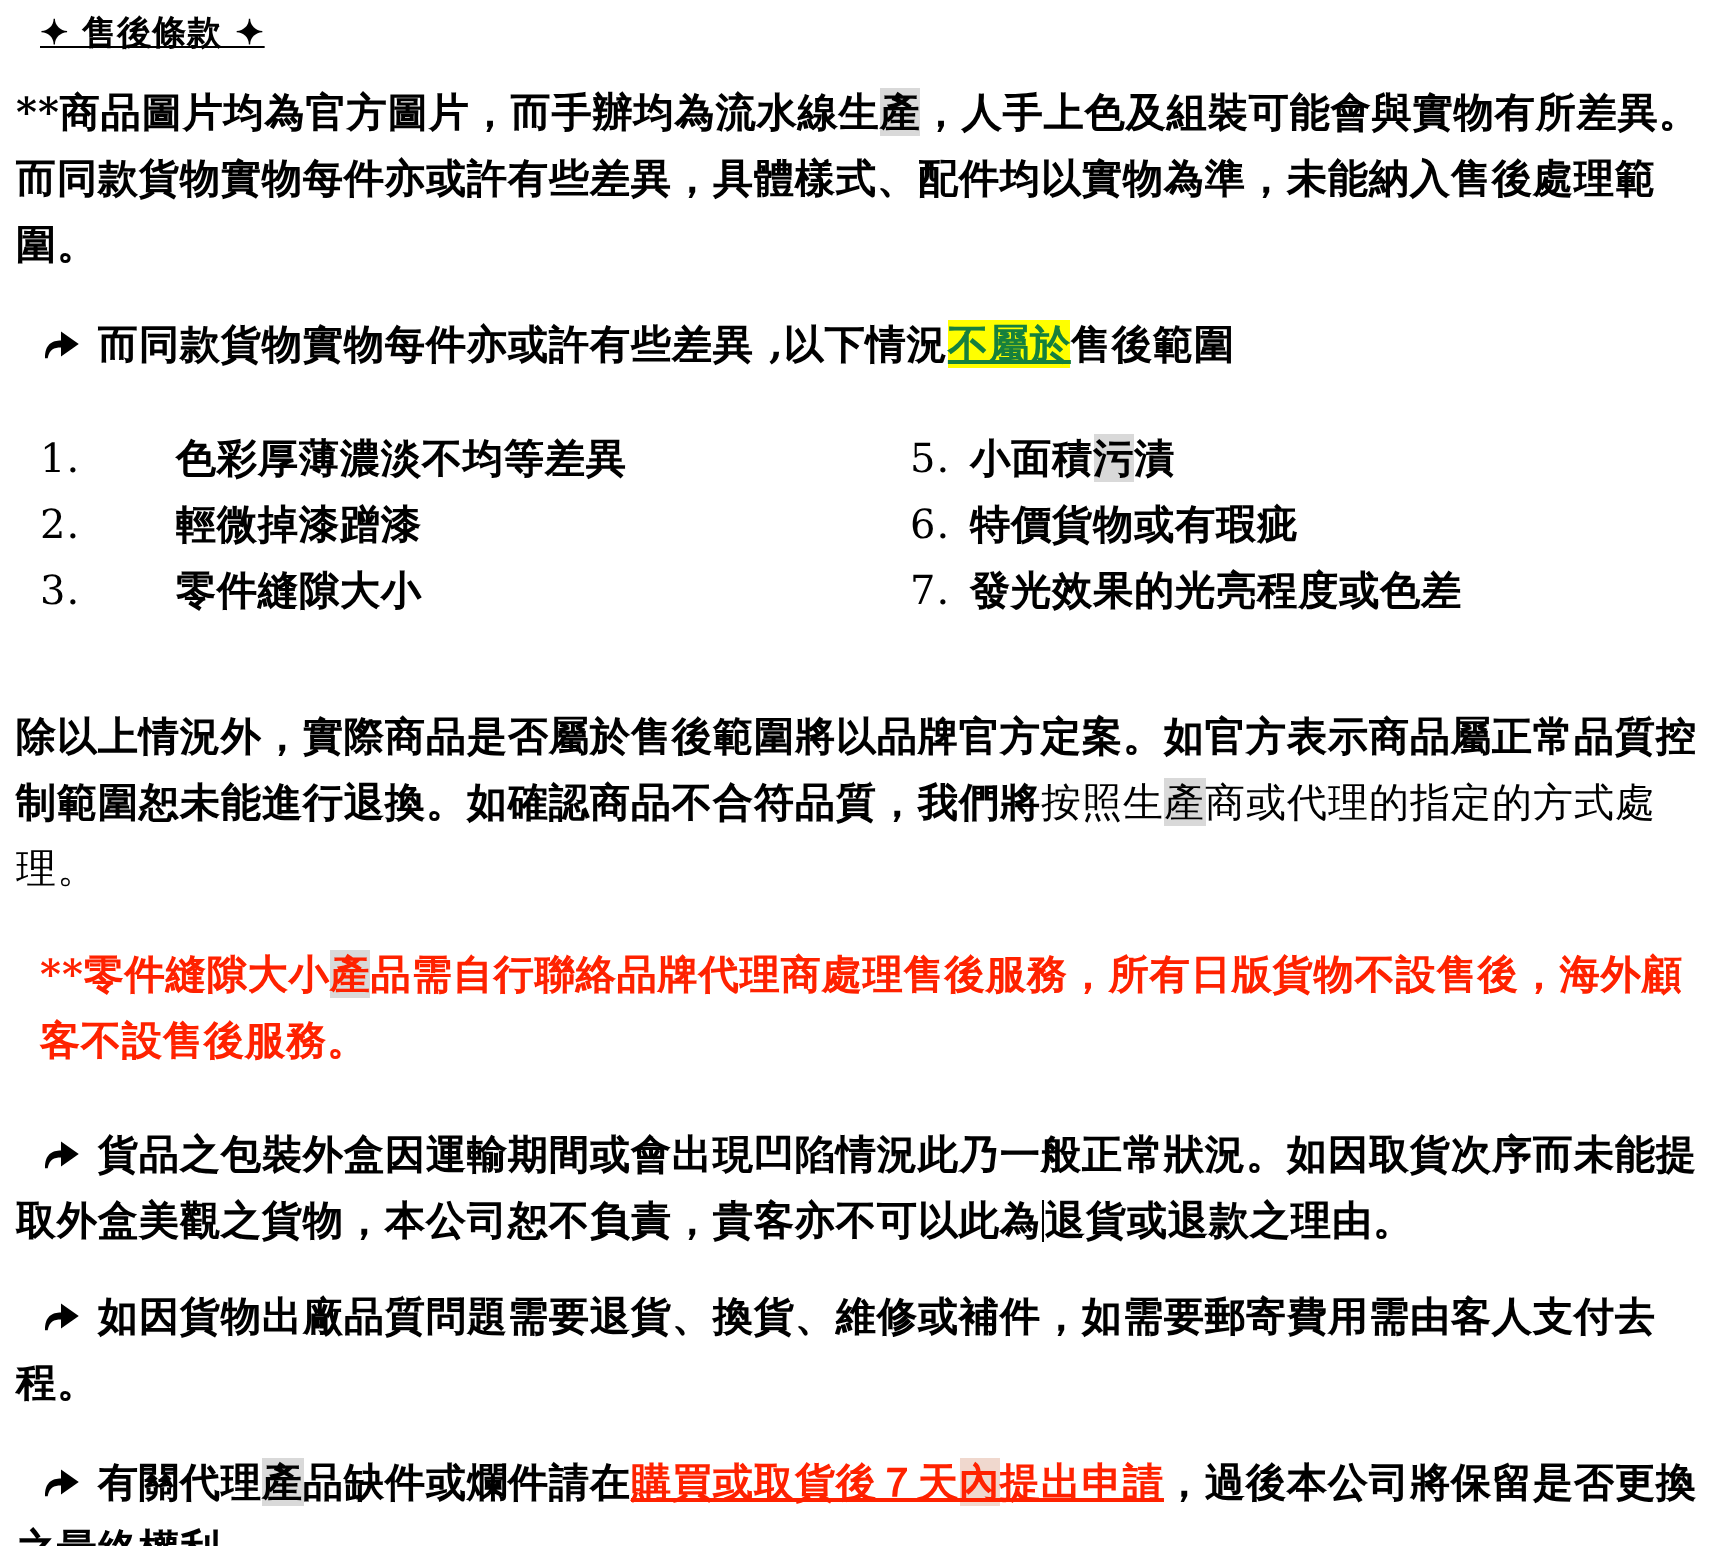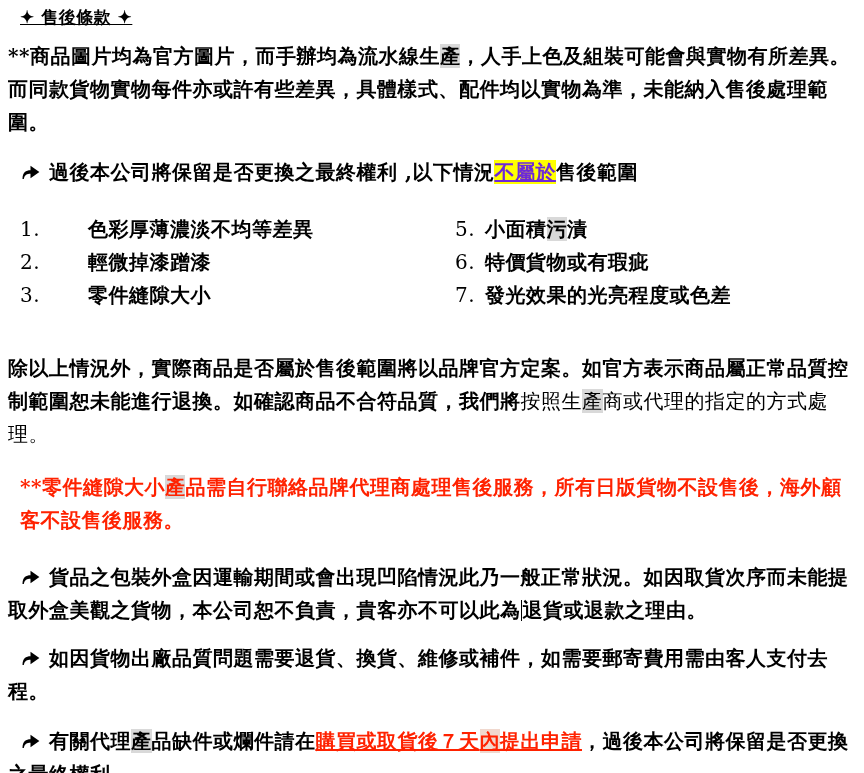--- a/index.html
+++ b/index.html
@@ -26,21 +26,21 @@
   .lrow { display: flex; line-height: 33px; font-size: 20px; font-weight: bold; letter-spacing: 0.5px; }
   .lcell { width: 435px; }
   .lnum { display: inline-block; width: 68px; font-weight: normal; }
   .rnum { display: inline-block; margin-right: 10px; font-weight: normal; }
   .p-decision { margin: 40px 0 0 8px; width: 850px; }
   .p-red { margin: 20px 0 0 20px; width: 824px; color: #ff2200; }
   .n2 { margin-top: 15px; }
   .n3 { margin-top: 24px; }
   .n4 { margin-top: 17px; }
   .sub { background: #d9d9d9; }
-  .hl { color: #6d28d9; background: #ffff00; text-decoration: underline; }
+  .hl { color: #15803d; background: #ffff00; text-decoration: underline; }
   .redlink { color: #ff2200; text-decoration: underline; font-weight: bold; cursor: pointer; }
   .redlink .sub { background: #f0d8ce; }
   .normal { font-weight: normal; }
   .arrow { display: inline-block; width: 21px; height: 16px; margin-right: 8px; vertical-align: -1px; }
   .arrow svg { display: block; width: 21px; height: 16px; }
   .caret {
     display: inline-block; width: 0; height: 21px;
     border-left: 1px solid #000; vertical-align: -4px; margin: 0 1px 0 0;
   }
 </style>
@@ -48,21 +48,21 @@
 <body>
 
 <div class="doc">
 
   <p class="title"><span class="u">✦ 售後條款 ✦</span></p>
 
   <p class="p-intro"><span>**商品圖片均為官方圖片，而手辦均為流水線生</span><span class="sub">產</span><span>，人手上色及組裝可能會與實物有所差異。而同款貨物實物每件亦或許有些差異，具體樣式、配件均以實物為準，未能納入售後處理範圍。</span></p>
 
   <p class="p-notice n1"><span class="arrow"><svg viewBox="0 0 22 18" xmlns="http://www.w3.org/2000/svg">
           <path d="M2,17 C2,9 6,7 11,7 L11,2 L21,9 L11,16 L11,11 C7,11 4.5,12 3.5,17 Z" fill="#000"></path>
-        </svg></span><span>過後本公司將保留是否更換之最終權利 ,以下情況</span><span class="hl">不屬於</span><span>售後範圍</span></p>
+        </svg></span><span>而同款貨物實物每件亦或許有些差異 ,以下情況</span><span class="hl">不屬於</span><span>售後範圍</span></p>
 
   <div class="list">
     <div class="lrow">
       <span class="lcell"><span class="lnum">1.</span><span>色彩厚薄濃淡不均等差異</span></span>
       <span class="rcell"><span class="rnum">5.</span><span>小面積</span><span class="sub">污</span><span>漬</span></span>
     </div>
     <div class="lrow">
       <span class="lcell"><span class="lnum">2.</span><span>輕微掉漆蹭漆</span></span>
       <span class="rcell"><span class="rnum">6.</span><span>特價貨物或有瑕疵</span></span>
     </div>

